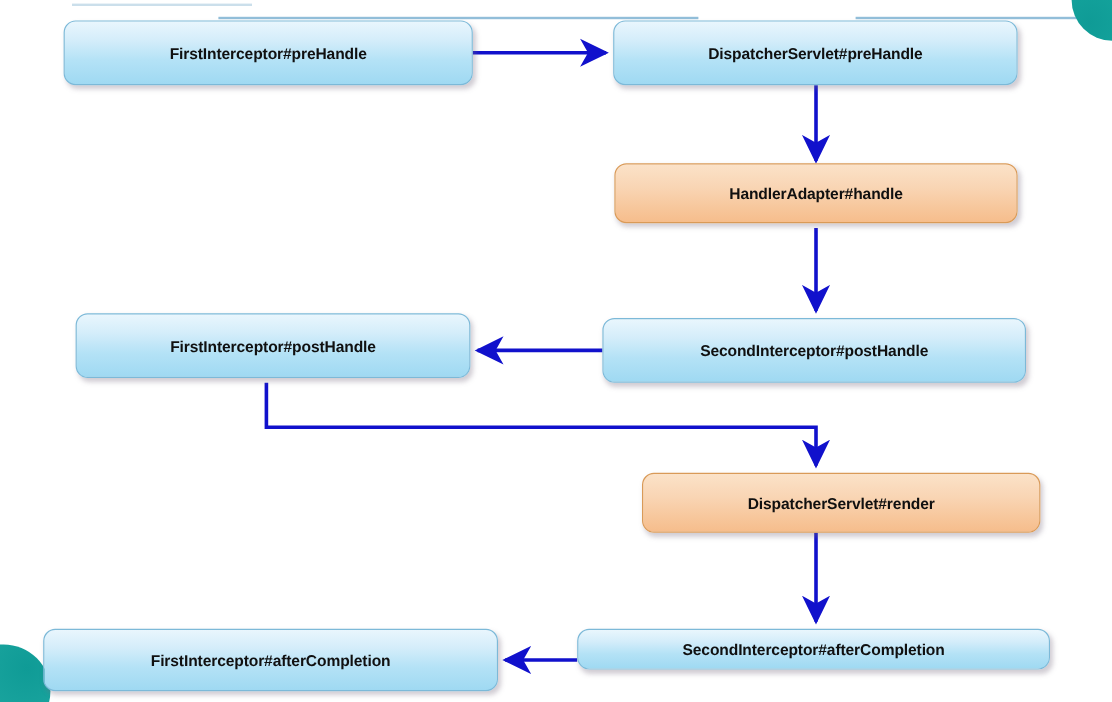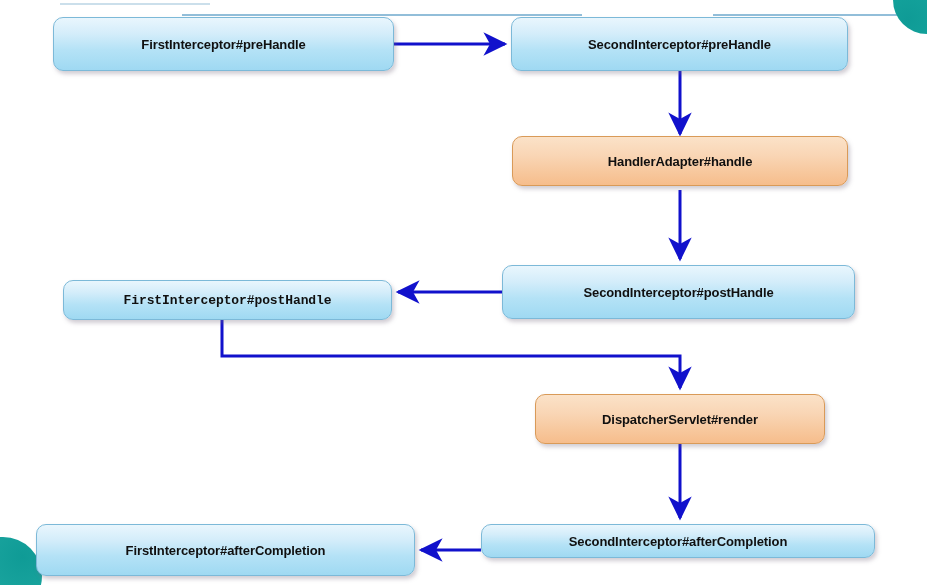--- a/index.html
+++ b/index.html
@@ -126,36 +126,36 @@
       <path d="M680,444 L680,518"></path>
       <path d="M481,550 L421,550"></path>
     </g>
   </svg>
 
   <div class="node blue" style="left:53px;  top:17px;  width:341px; height:54px;">
       <span>FirstInterceptor#preHandle</span>
     </div>
 
   <div class="node blue" style="left:511px; top:17px;  width:337px; height:54px;">
-      <span>SecondInterceptor#preHandle</span>
+      <span>DispatcherServlet#preHandle</span>
     </div>
 
   <div class="node orange" style="left:512px; top:136px; width:336px; height:50px;">
       <span>HandlerAdapter#handle</span>
     </div>
 
   <div class="node blue" style="left:502px; top:265px; width:353px; height:54px;">
       <span>SecondInterceptor#postHandle</span>
     </div>
 
-  <div class="node blue" style="left:63px;  top:280px; width:329px; height:40px;font-family:Liberation Mono, monospace;">
+  <div class="node blue" style="left:63px;  top:261px; width:329px; height:54px;">
       <span>FirstInterceptor#postHandle</span>
     </div>
 
-  <div class="node orange" style="left:535px; top:394px; width:290px; height:50px;">
+  <div class="node orange" style="left:535px; top:394px; width:332px; height:50px;">
       <span>DispatcherServlet#render</span>
     </div>
 
   <div class="node blue" style="left:481px; top:524px; width:394px; height:34px;">
       <span>SecondInterceptor#afterCompletion</span>
     </div>
 
   <div class="node blue" style="left:36px;  top:524px; width:379px; height:52px;">
       <span>FirstInterceptor#afterCompletion</span>
     </div>

